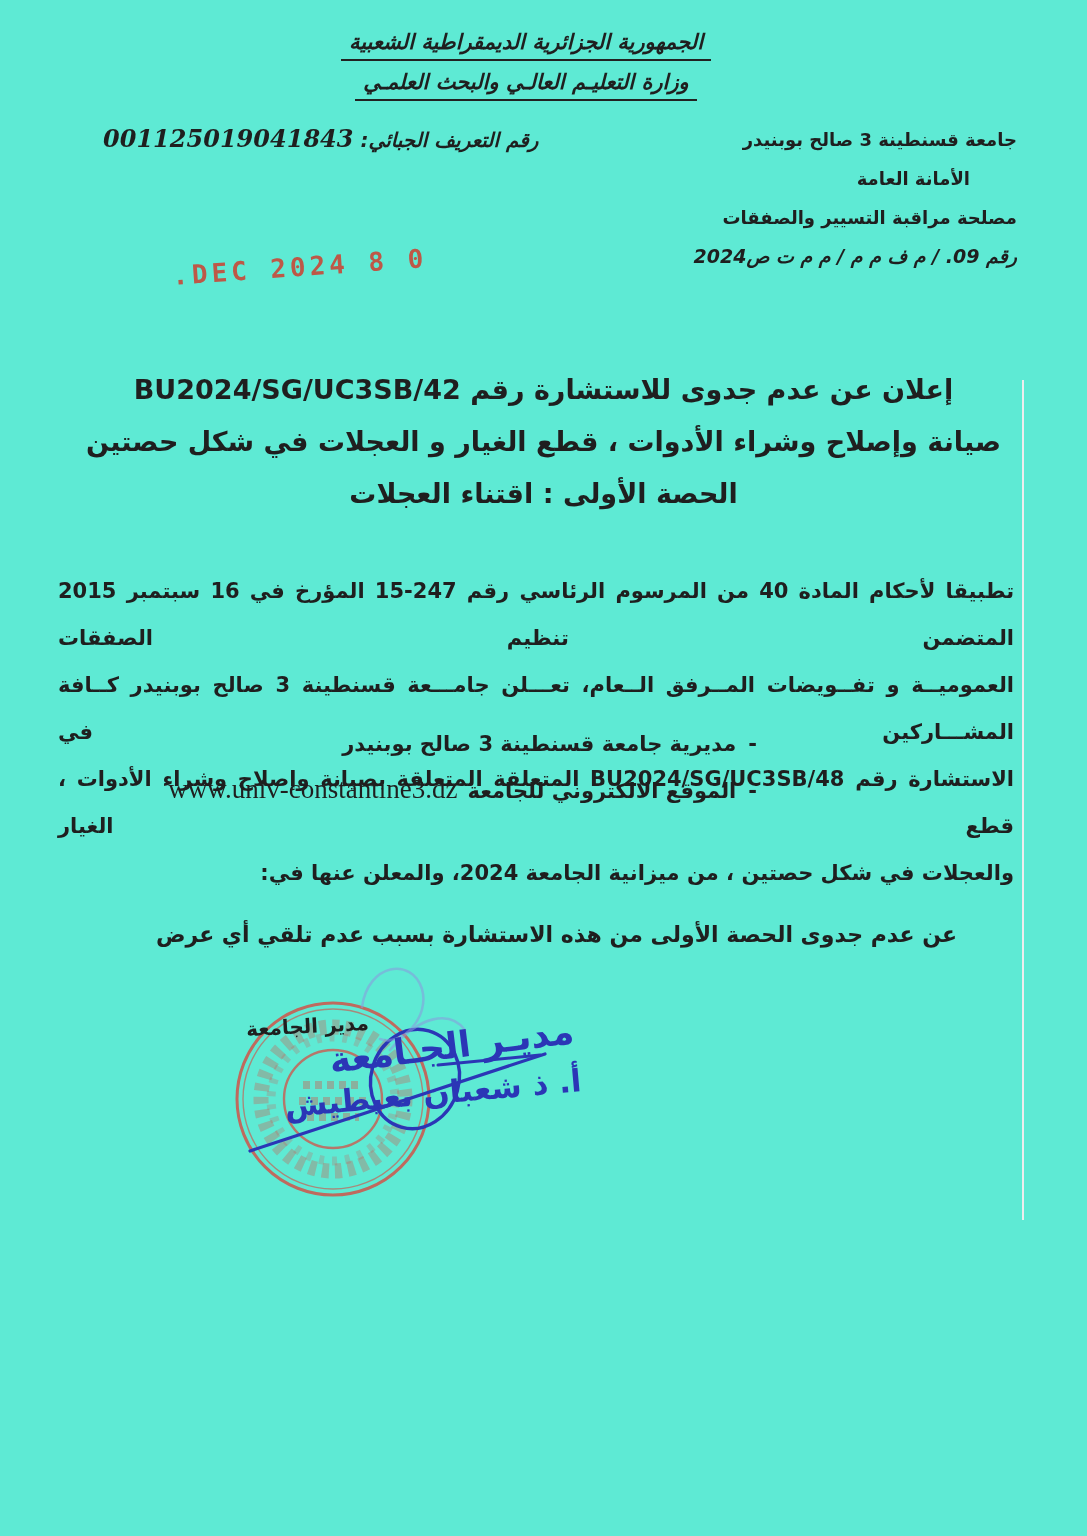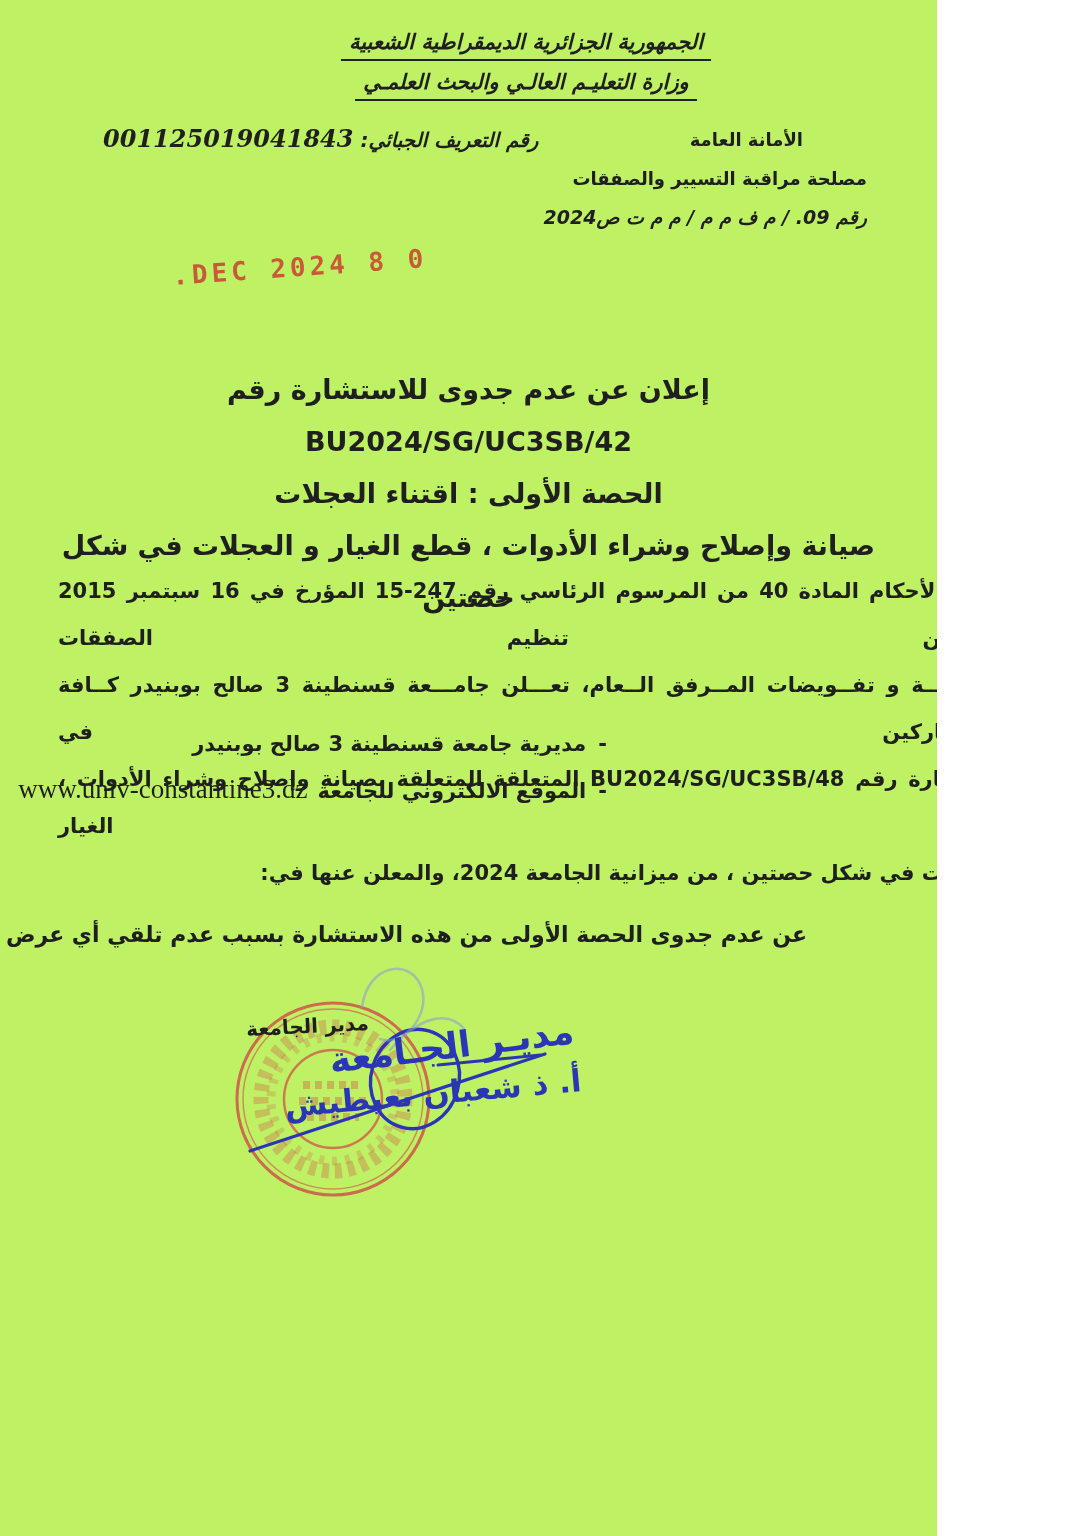--- a/index.html
+++ b/index.html
@@ -1,36 +1,36 @@
 <!DOCTYPE html>
 <html lang="ar"><head>
 <meta charset="utf-8">
 <style>
   html,body{margin:0;padding:0;background:#ffffff;}
   .page{
-    position:relative;width:937px;height:1536px;background:#bef264;
+    position:relative;width:1087px;height:1536px;background:#5eead4;
     font-family:"DejaVu Sans",sans-serif;color:#1f1f1f;overflow:hidden;direction:rtl;
   }
   
   .hdr{position:absolute;top:30px;left:196px;width:660px;text-align:center;}
   .hdr-line{
     display:inline-block;font-size:21px;font-weight:bold;font-style:italic;
     border-bottom:2px solid #222;padding:0 8px 5px;white-space:nowrap;
   }
   .hdr-line.second{margin-top:9px;}
   .fiscal{
     position:absolute;top:124px;left:103px;font-size:20px;font-weight:bold;
     font-style:italic;white-space:nowrap;direction:rtl;
   }
   .fiscal-num{font-family:"DejaVu Serif",serif;font-size:24px;font-weight:bold;font-style:italic;}
   .org{
     position:absolute;top:120px;right:70px;text-align:right;font-weight:bold;
     font-size:18px;line-height:39px;white-space:nowrap;
   }
-  .org .indent{margin-right:64px;}
+  .org .indent{margin-right:47px;}
   .org .ref{font-style:italic;font-size:19px;}
   
   .datestamp{
     position:absolute;left:172px;top:252px;color:#cb4434;
     font-family:"DejaVu Sans Mono",monospace;font-weight:bold;font-size:26px;
     letter-spacing:4px;transform:rotate(-4deg);white-space:nowrap;opacity:.88;
   }
   
   .title{position:absolute;top:364px;left:60px;right:60px;text-align:center;
     font-weight:bold;font-size:27px;line-height:52px;}
@@ -69,31 +69,32 @@
     <div class="hdr-line">الجمهورية الجزائرية الديمقراطية الشعبية</div><br>
     <div class="hdr-line second">وزارة التعليـم العالـي والبحث العلمـي</div>
   </div>
 
   <div class="fiscal">
     <span>رقم التعريف الجبائي:</span>
     <span class="fiscal-num">001125019041843</span>
   </div>
 
   <div class="org">
+    <div>جامعة قسنطينة 3  صالح بوبنيدر</div>
     <div class="indent">الأمانة العامة</div>
     <div>مصلحة مراقبة التسيير والصفقات</div>
     <div class="ref">رقم 09. / م ف م م / م م ت ص2024</div>
   </div>
 
   <div class="datestamp">0 8 DEC 2024.</div>
 
   <div class="title">
     <div>إعلان عن عدم جدوى للاستشارة رقم BU2024/SG/UC3SB/42</div>
+    <div>صيانة وإصلاح وشراء الأدوات ، قطع الغيار و العجلات في شكل حصتين</div>
     <div>الحصة الأولى : اقتناء العجلات</div>
-    <div>صيانة وإصلاح وشراء الأدوات ، قطع الغيار و العجلات في شكل حصتين</div>
   </div>
 
   <div class="body-par">
     <div class="bline">تطبيقا لأحكام المادة 40 من المرسوم الرئاسي رقم 247-15 المؤرخ في 16 سبتمبر 2015 المتضمن تنظيم الصفقات</div>
     <div class="bline">العموميــة و تفــويضات المــرفق الــعام، تعـــلن  جامـــعة قسنطينة 3 صالح بوبنيدر كــافة المشـــاركين في</div>
     <div class="bline">الاستشارة  رقم BU2024/SG/UC3SB/48 المتعلقة المتعلقة بصيانة وإصلاح وشراء الأدوات ، قطع الغيار</div>
     <div class="bline last">والعجلات في شكل حصتين ،  من ميزانية الجامعة 2024،  والمعلن عنها في:</div>
   </div>
 
   <div class="bullets">

